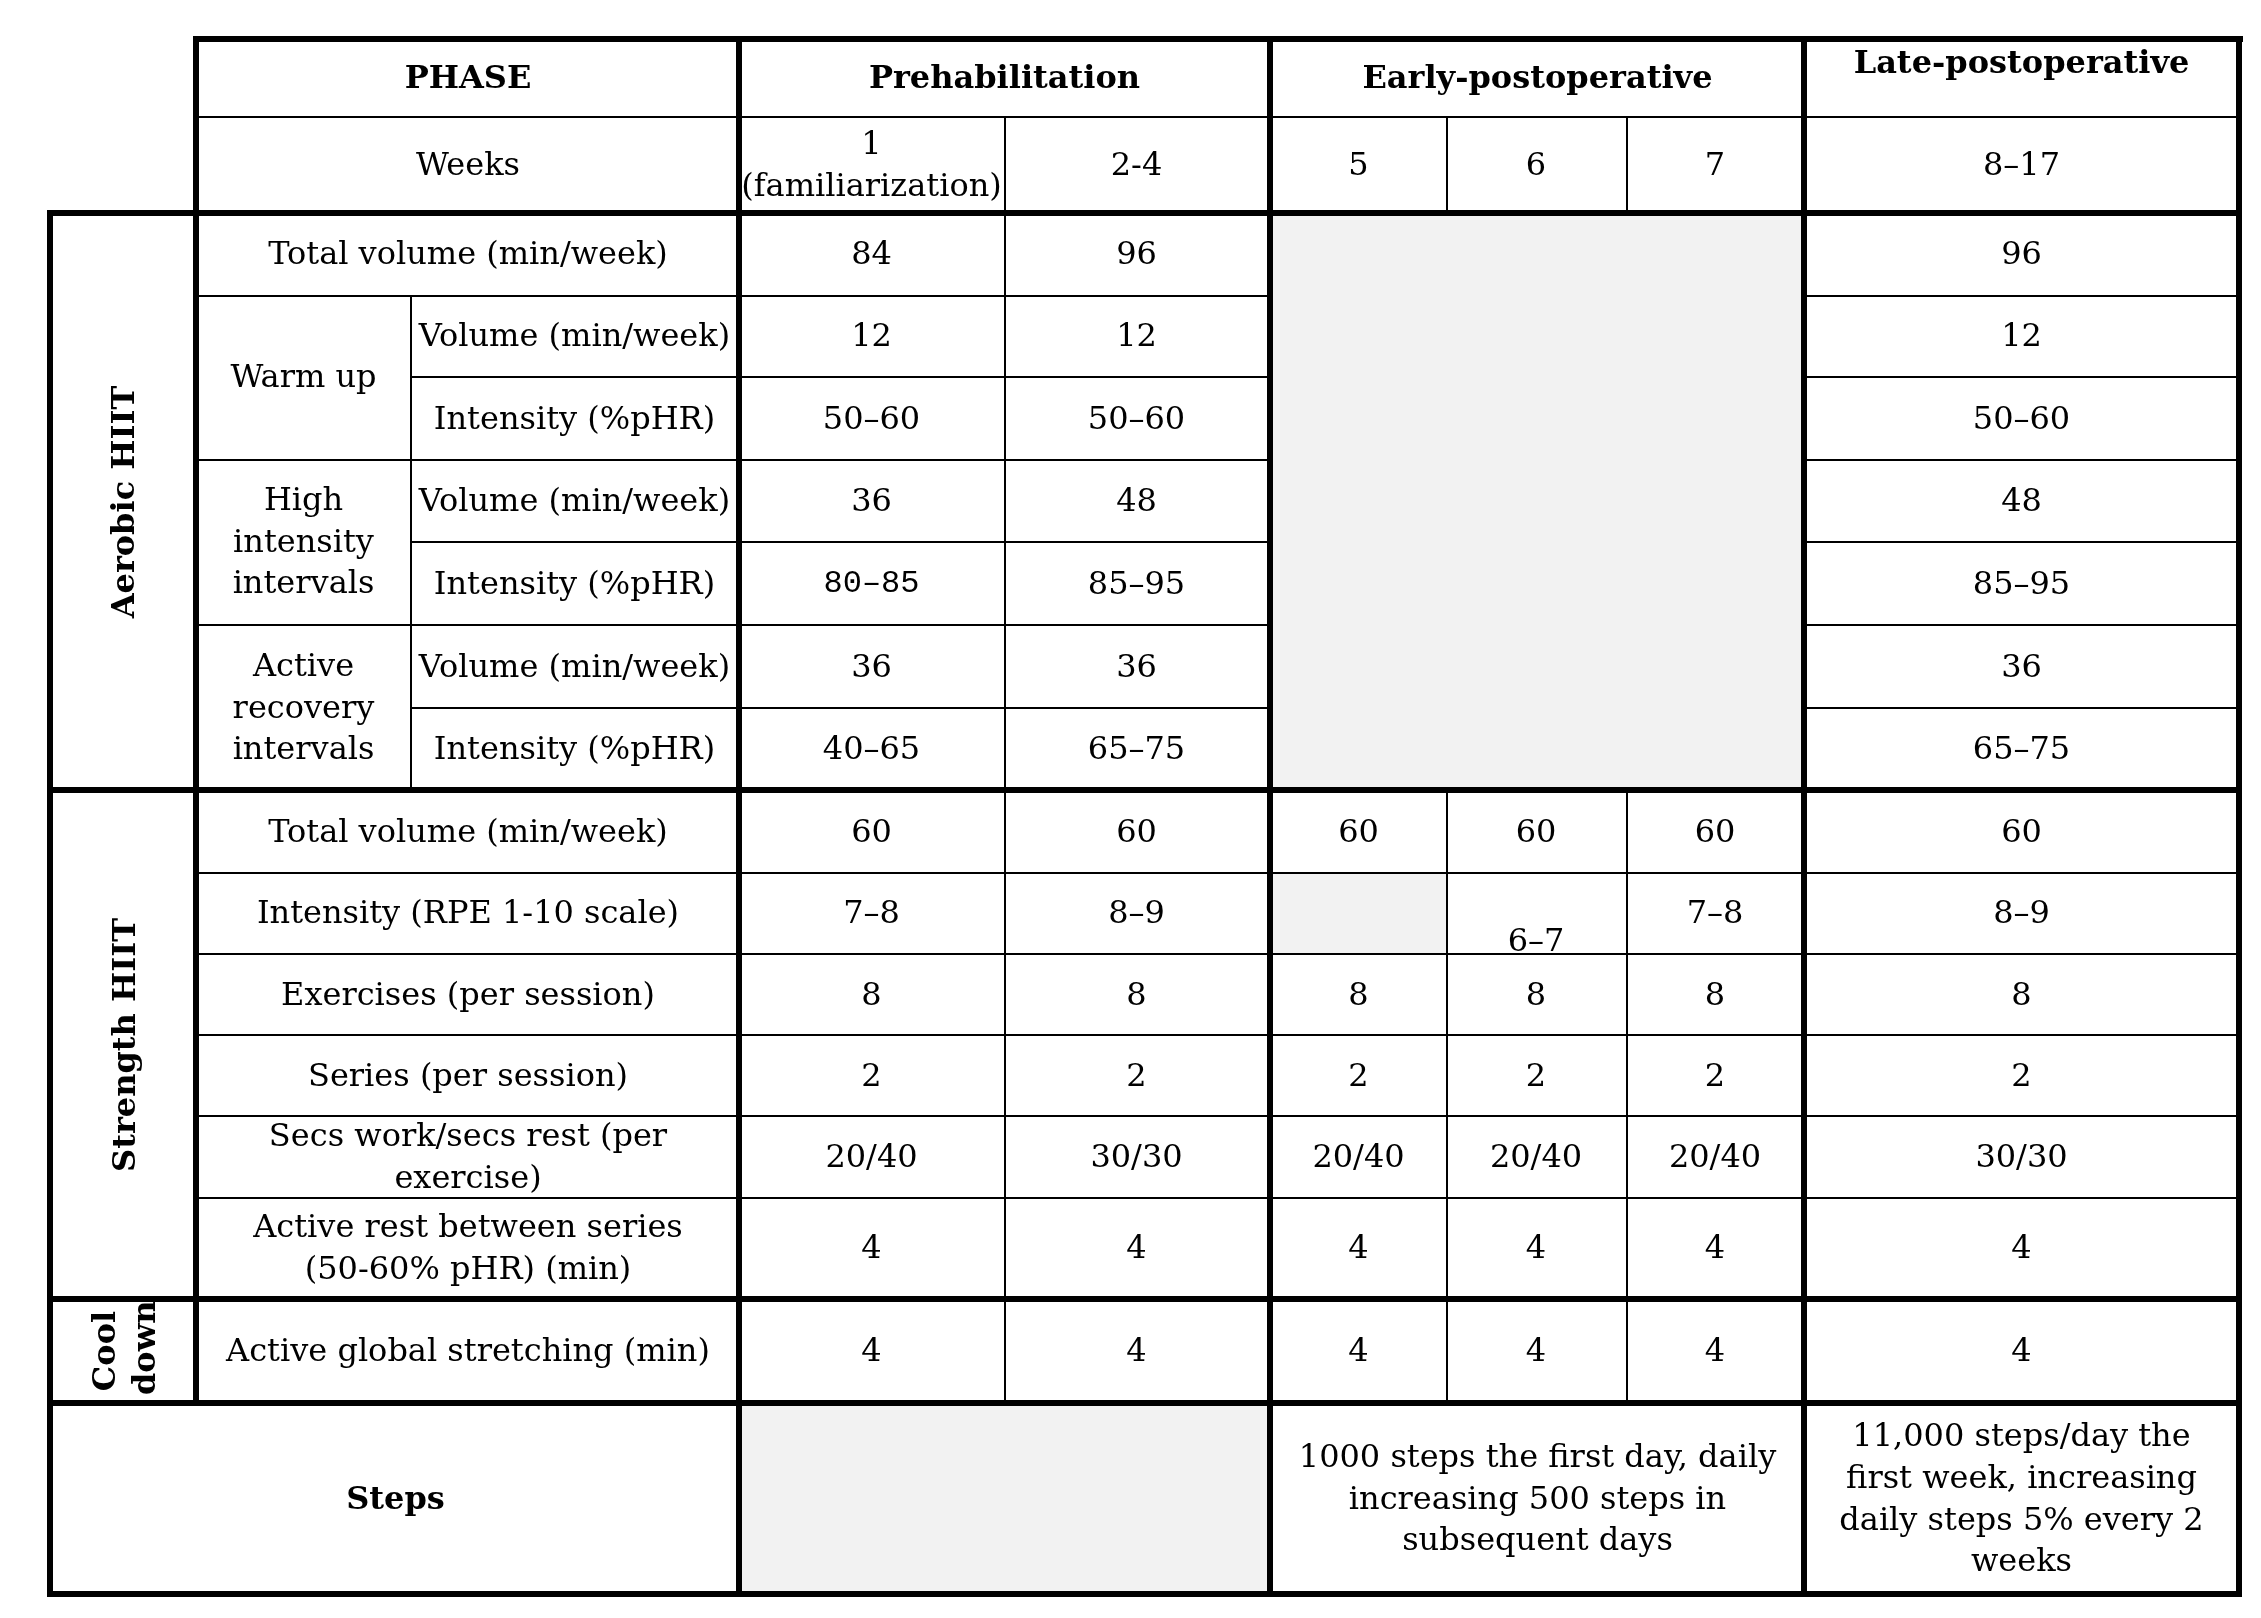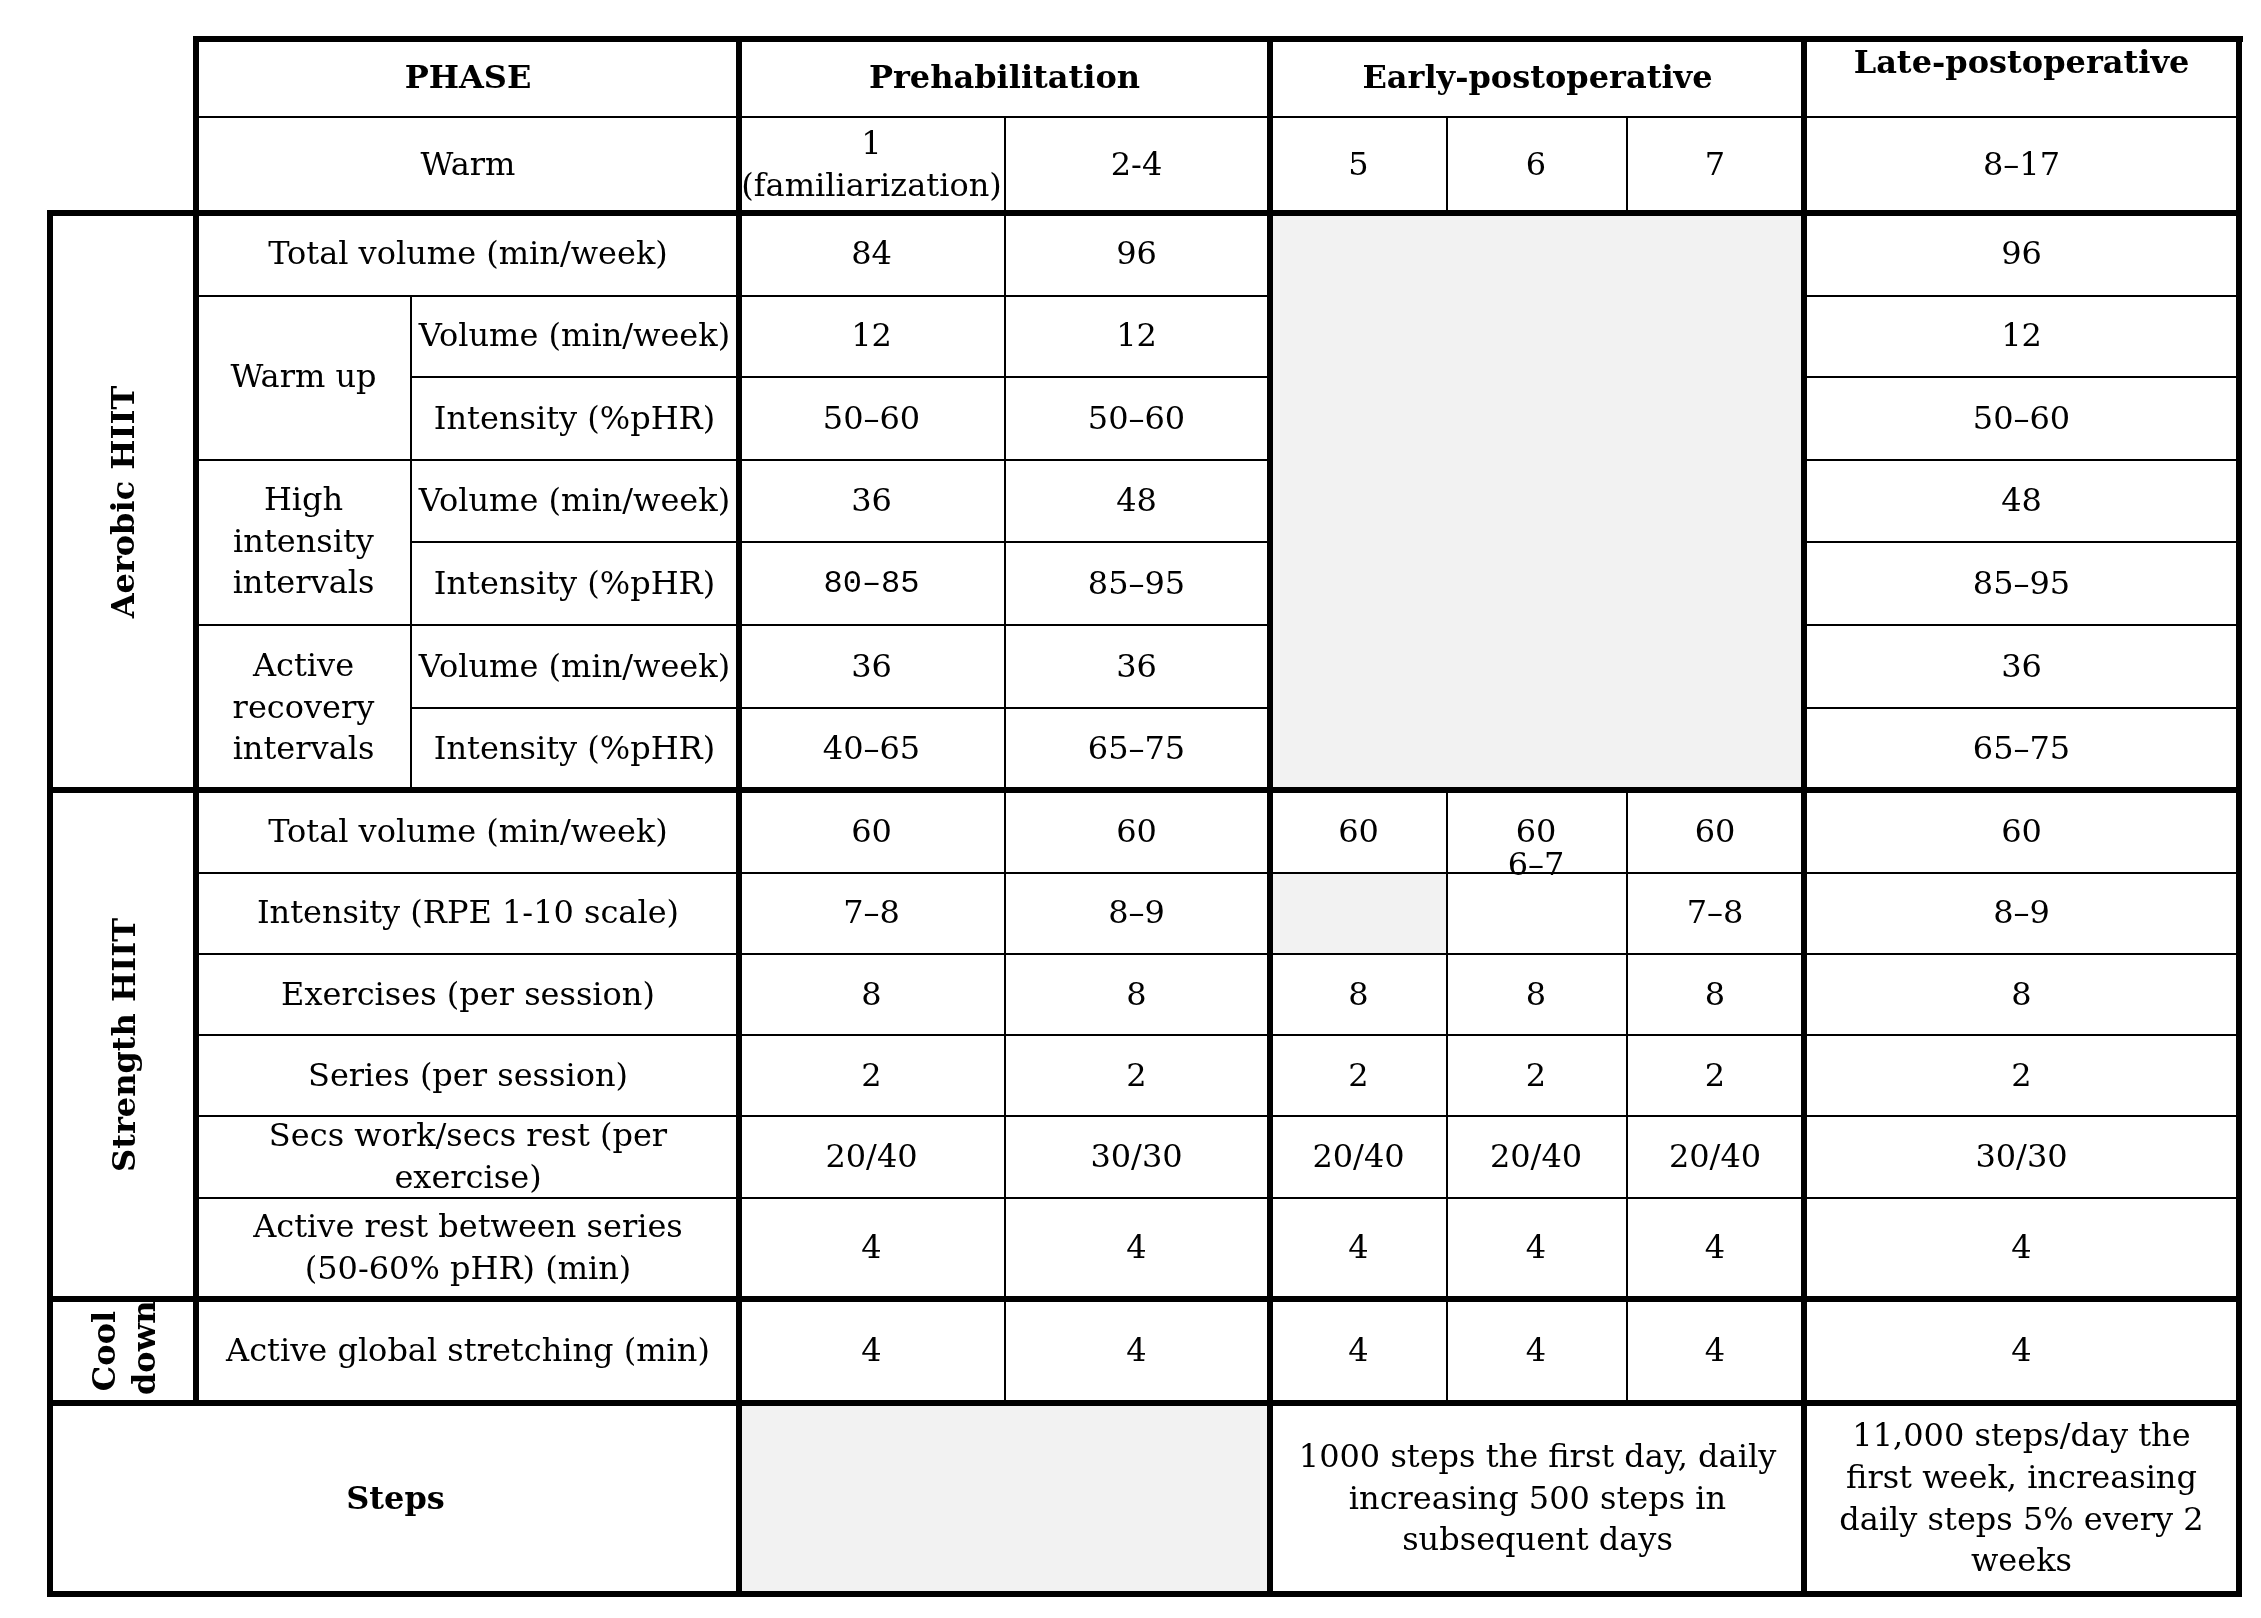--- a/index.html
+++ b/index.html
@@ -12,21 +12,21 @@
   .grey { background: #f2f2f2; }
   .hline, .vline { position: absolute; background: #000; }
   .rot { transform: rotate(-90deg); white-space: nowrap; font-weight: bold; font-size: 32px; line-height: 1.25; }
 </style>
 </head>
 <body>
 
 <div id="table">
 
   <div class="cell bold" style="left:196px;top:39px;width:544px;height:77px;">PHASE</div>
-  <div class="cell" style="left:196px;top:116px;width:544px;height:97px;">Warm</div>
+  <div class="cell" style="left:196px;top:116px;width:544px;height:97px;">Weeks</div>
 
   <div class="cell bold" style="left:739px;top:39px;width:531px;height:77px;">Prehabilitation</div>
   <div class="cell bold" style="left:1270px;top:39px;width:535px;height:77px;">Early-postoperative</div>
   <div class="cell bold" style="left:1804px;top:24px;width:435px;height:77px;">Late-postoperative</div>
 
   <div class="cell" style="left:739px;top:116px;width:265px;height:97px;white-space:pre-line;">1
 (familiarization)</div>
   <div class="cell" style="left:1004px;top:116px;width:265px;height:97px;">2-4</div>
   <div class="cell" style="left:1270px;top:116px;width:177px;height:97px;">5</div>
   <div class="cell" style="left:1446px;top:116px;width:180px;height:97px;">6</div>
@@ -87,21 +87,21 @@
   <div class="cell" style="left:1004px;top:790px;width:265px;height:83px;">60</div>
   <div class="cell" style="left:1270px;top:790px;width:177px;height:83px;">60</div>
   <div class="cell" style="left:1446px;top:790px;width:180px;height:83px;">60</div>
   <div class="cell" style="left:1626px;top:790px;width:178px;height:83px;">60</div>
   <div class="cell" style="left:1804px;top:790px;width:435px;height:83px;">60</div>
 
   <div class="cell" style="left:196px;top:872px;width:544px;height:82px;">Intensity (RPE 1-10 scale)</div>
   <div class="cell" style="left:739px;top:872px;width:265px;height:82px;">7–8</div>
   <div class="cell" style="left:1004px;top:872px;width:265px;height:82px;">8–9</div>
   <div class="cell grey" style="left:1270px;top:872px;width:177px;height:82px;"></div>
-  <div class="cell" style="left:1446px;top:824px;width:180px;height:82px;">6–7</div>
+  <div class="cell" style="left:1446px;top:900px;width:180px;height:82px;">6–7</div>
   <div class="cell" style="left:1626px;top:872px;width:178px;height:82px;">7–8</div>
   <div class="cell" style="left:1804px;top:872px;width:435px;height:82px;">8–9</div>
 
   <div class="cell" style="left:196px;top:954px;width:544px;height:81px;">Exercises (per session)</div>
   <div class="cell" style="left:739px;top:954px;width:265px;height:81px;">8</div>
   <div class="cell" style="left:1004px;top:954px;width:265px;height:81px;">8</div>
   <div class="cell" style="left:1270px;top:954px;width:177px;height:81px;">8</div>
   <div class="cell" style="left:1446px;top:954px;width:180px;height:81px;">8</div>
   <div class="cell" style="left:1626px;top:954px;width:178px;height:81px;">8</div>
   <div class="cell" style="left:1804px;top:954px;width:435px;height:81px;">8</div>

